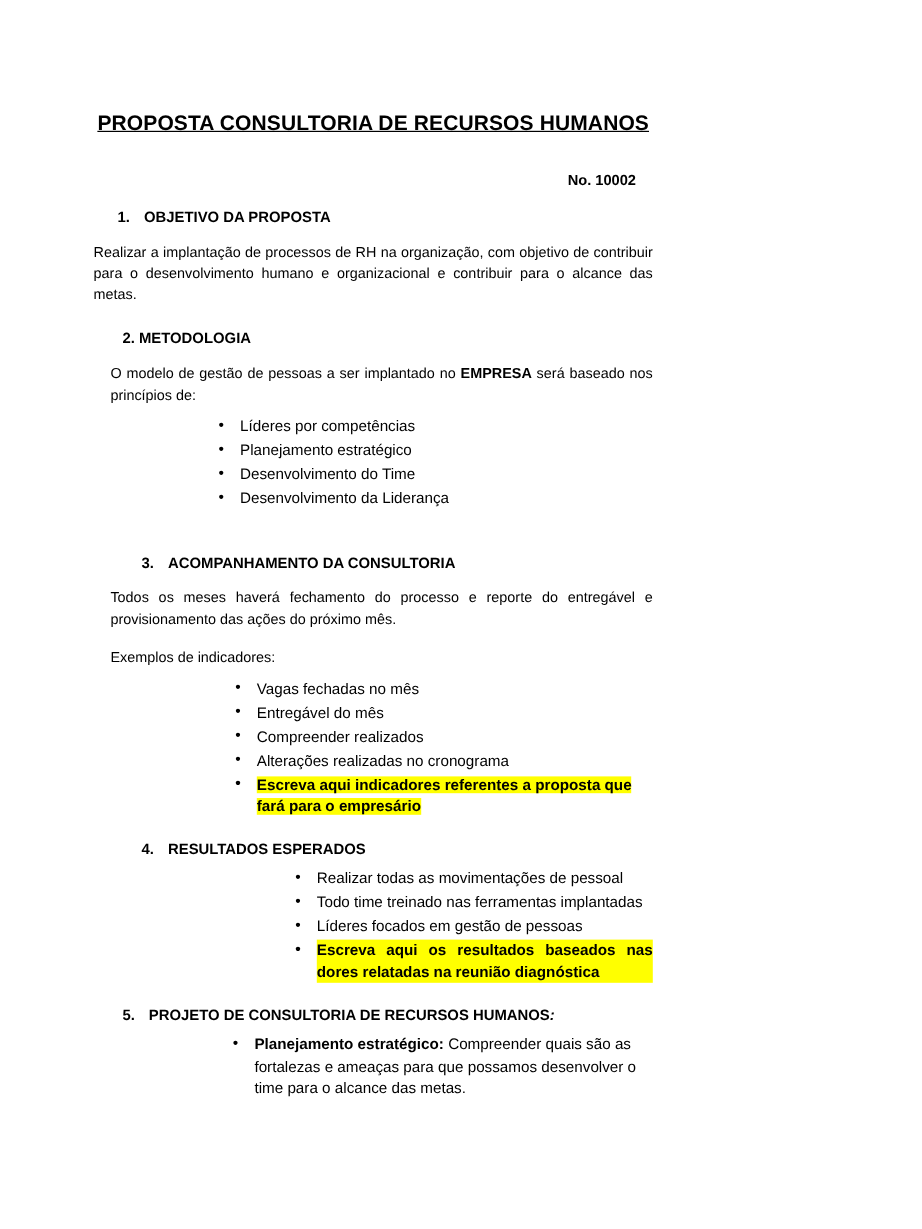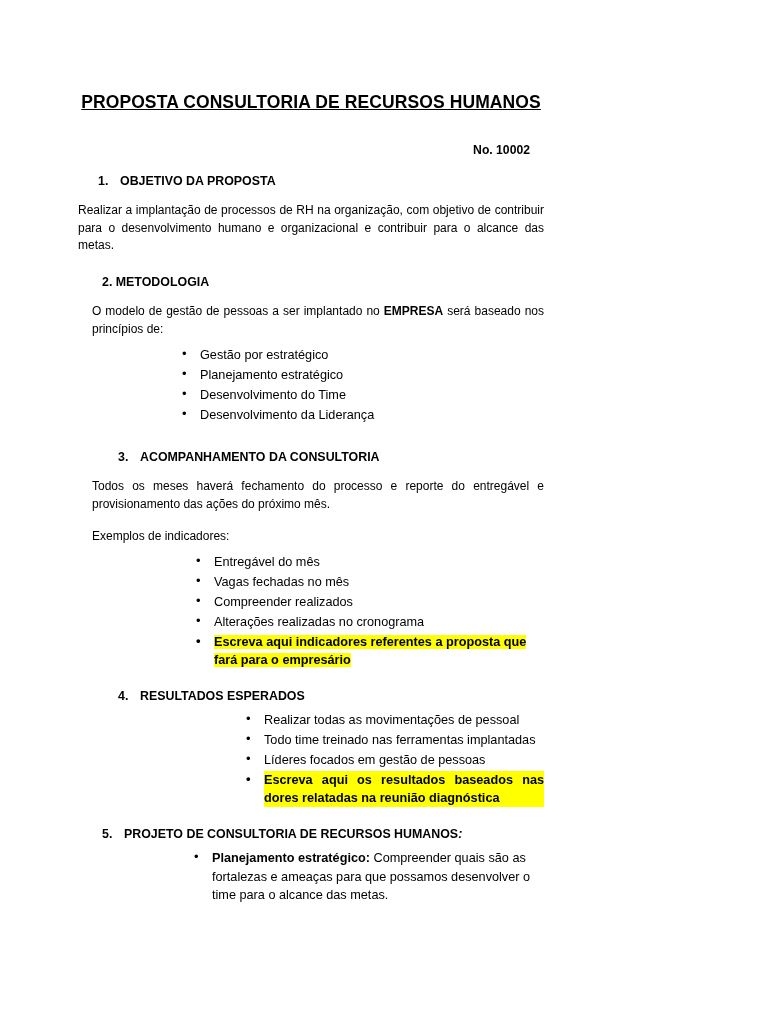--- a/index.html
+++ b/index.html
@@ -97,21 +97,21 @@
     display: inline;
     text-align: justify;
   }
   li.hl-just .hltext {
     display: block;
     text-align: justify;
     text-align-last: left;
   }
   .strong { font-weight: bold; }
   .ital { font-style: italic; }
-  .mt-big { margin-top: 26px; }
+  .mt-big { margin-top: 38px; }
   .mt-mid { margin-top: 20px; }
   .tight { margin-top: 6px; }
 </style>
 </head>
 <body>
 
 <div class="page">
 
   <div class="doc-title">PROPOSTA CONSULTORIA DE RECURSOS HUMANOS</div>
 
@@ -123,37 +123,37 @@
 
   <p class="body-text">Realizar a implantação de processos de RH na organização, com objetivo de contribuir para o desenvolvimento humano e organizacional e contribuir para o alcance das metas.</p>
 
   <div class="section-heading sec2 mt-mid">2. METODOLOGIA</div>
 
   <p class="body-text indent-1">
     <span>O modelo de gestão de pessoas a ser implantado no </span><span class="strong">EMPRESA</span><span> será baseado nos princípios de:</span>
   </p>
 
   <ul class="bullets lvl1 mt-mid">
-    <li>Gestão por estratégico</li>
+    <li>Líderes por competências</li>
     <li>Planejamento estratégico</li>
     <li>Desenvolvimento do Time</li>
     <li>Desenvolvimento da Liderança</li>
   </ul>
 
   <div class="section-heading sec3 mt-big">
     <span class="num">3.</span><span>ACOMPANHAMENTO DA CONSULTORIA</span>
   </div>
 
   <p class="body-text indent-1">Todos os meses haverá fechamento do processo e reporte do entregável e provisionamento das ações do próximo mês.</p>
 
   <p class="body-text indent-1">Exemplos de indicadores:</p>
 
   <ul class="bullets lvl2 tight">
+    <li>Vagas fechadas no mês</li>
     <li>Entregável do mês</li>
-    <li>Vagas fechadas no mês</li>
     <li>Compreender realizados</li>
     <li>Alterações realizadas no cronograma</li>
     <li class="hl-li"><span class="hltext">Escreva aqui indicadores referentes a proposta que fará para o empresário</span></li>
   </ul>
 
   <div class="section-heading sec4 mt-mid">
     <span class="num">4.</span><span>RESULTADOS ESPERADOS</span>
   </div>
 
   <ul class="bullets lvl3 mt-mid">

